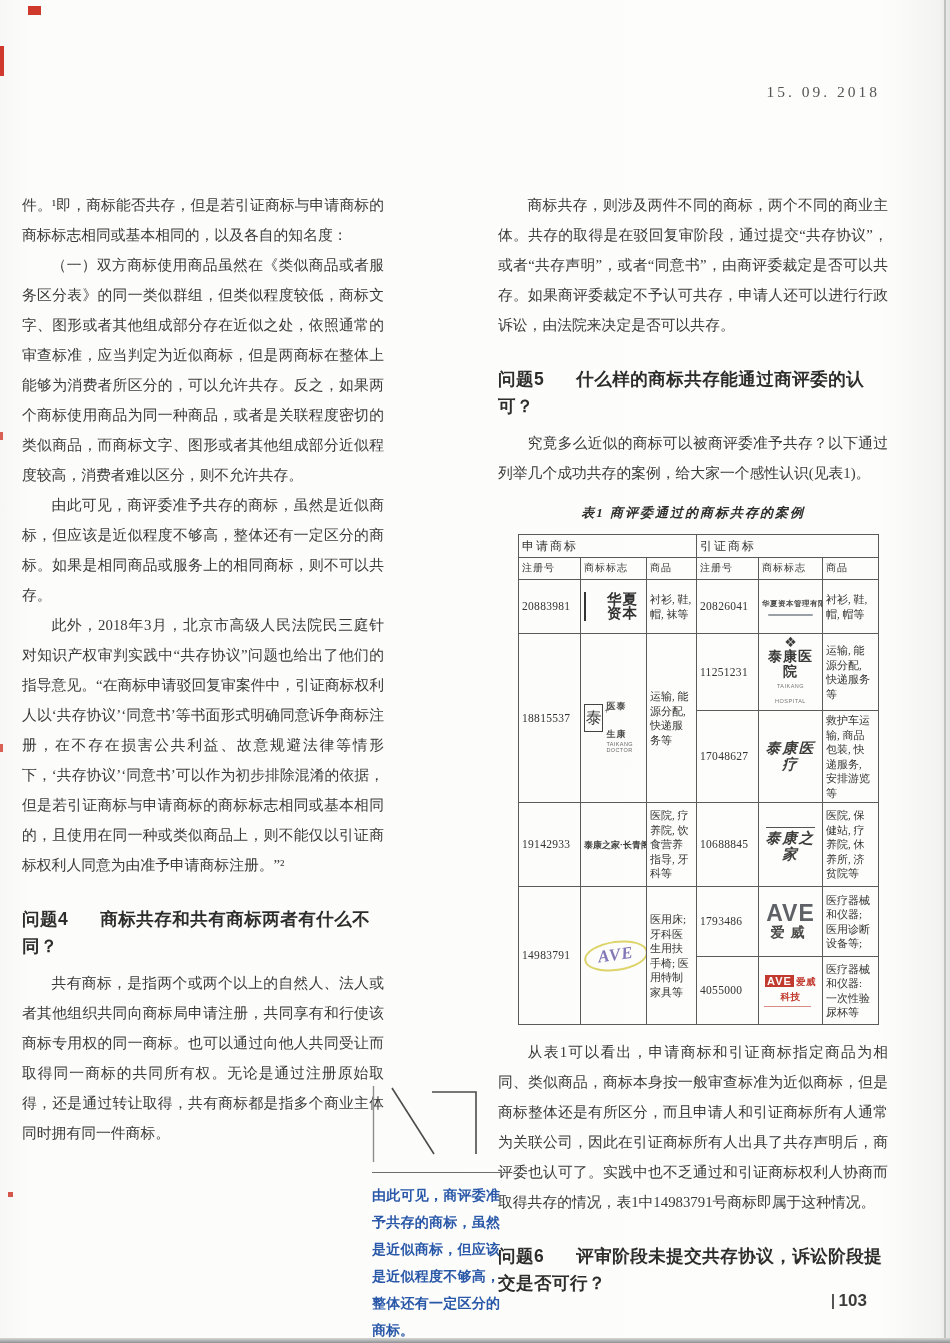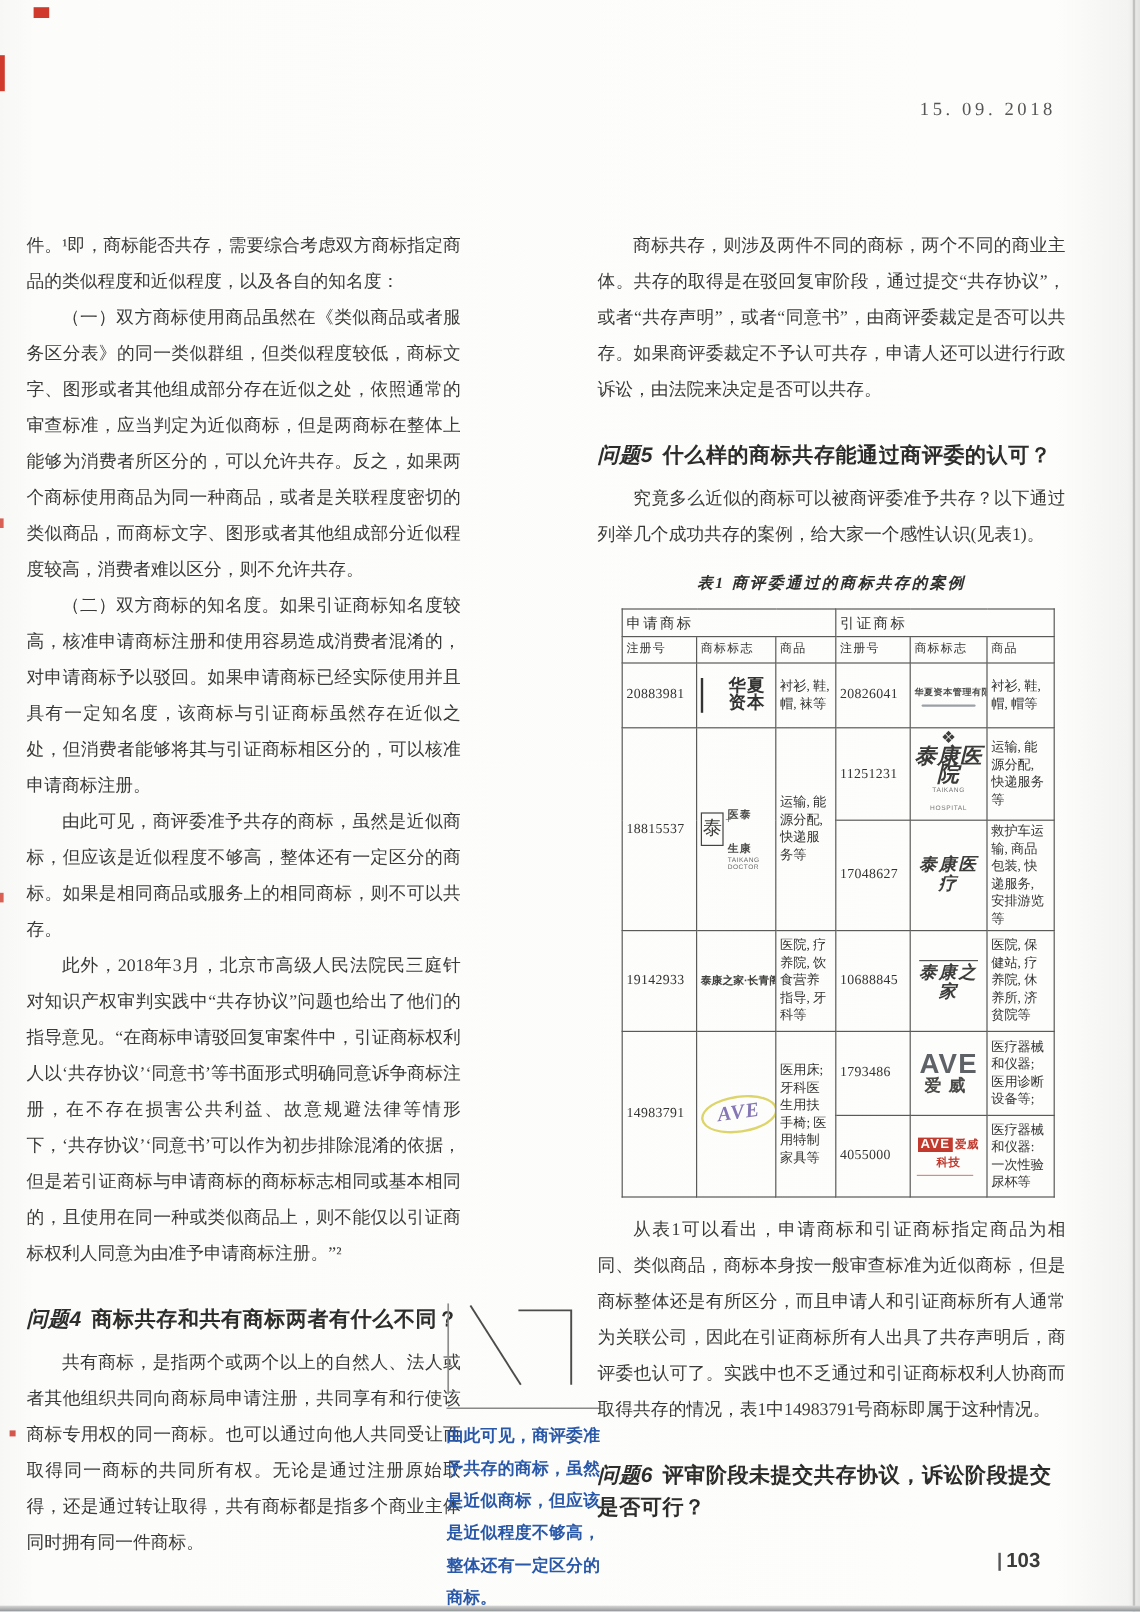--- a/index.html
+++ b/index.html
@@ -18,21 +18,21 @@
   .brand{font-size:16.5px;letter-spacing:1px;}
   .brand sup{font-size:8px;}
   .issue-date{font-size:15.5px;letter-spacing:3px;margin-top:7px;color:#555;text-align:right;}
 
   .col{position:absolute;top:190px;color:#3a3a38;font-size:14.8px;line-height:30px;text-align:justify;}
   .col-left{left:22px;width:362px;}
   .col-right{left:498px;width:390px;}
   p.body{margin:0;text-indent:2em;}
   p.no-indent{text-indent:0;}
   h3.q-head{font-family:"Liberation Sans","DejaVu Sans",sans-serif;font-size:17.5px;color:#2d2d2b;margin:26px 0 8px 0;line-height:27px;text-align:left;letter-spacing:.5px;}
-  h3.q-head .q-label{margin-right:8px;font-style:italic;}
+  h3.q-head .q-label{margin-right:32px;}
 
   
   .gutter-callout{position:absolute;left:372px;top:1086px;width:128px;}
   .callout-rule{border-top:1.6px solid #6d6d6b;margin:2px 0 9px 0;}
   .callout-text{margin:0;font-family:"Liberation Sans","DejaVu Sans",sans-serif;font-weight:bold;font-size:14px;line-height:27px;color:#2a58a8;text-align:justify;}
 
   
   .table-title{font-weight:bold;font-style:italic;font-size:13px;letter-spacing:2px;text-align:center;color:#2f2f2d;margin:10px 0 6px 0;}
   table.coexist{border-collapse:collapse;margin-left:20px;table-layout:fixed;width:360px;font-size:11px;line-height:14.5px;color:#333;border:1.6px solid #4a4a48;}
   table.coexist td,table.coexist th{border:1px solid #5a5a58;padding:2px 3px;vertical-align:middle;font-weight:normal;overflow:hidden;}
@@ -46,21 +46,21 @@
   .logo-hxzb{font-family:"Liberation Sans",sans-serif;font-weight:bold;font-size:14.5px;letter-spacing:1px;border-left:2px solid #333;padding-left:16px;display:inline-block;}
   .logo-hx-co .t{font-family:"Liberation Sans",sans-serif;font-weight:bold;font-size:7.5px;letter-spacing:.5px;color:#4b4b49;white-space:nowrap;}
   .sub-line{height:2px;background:#9aa0a6;margin:2px 6px 0 6px;border-radius:1px;}
   .logo-tk-doc{display:flex;align-items:center;justify-content:center;gap:3px;}
   .tk-square{width:26px;height:26px;border:1.6px solid #444;font-size:16px;line-height:25px;text-align:center;position:relative;color:#3c3c3a;}
   .tk-square .plus{position:absolute;top:-7px;right:-7px;font-size:9px;}
   .tk-txt{text-align:left;}
   .tk-cnline{font-family:"Liberation Sans",sans-serif;font-weight:bold;font-size:9px;line-height:10px;color:#4a4a48;letter-spacing:1px;margin-top:18px;}
   .tk-eng{font-size:5.5px;color:#6a6a68;letter-spacing:.4px;line-height:6px;margin-top:2px;font-family:"Liberation Sans",sans-serif;}
   .logo-tk-hosp .diamond{font-size:14px;color:#3e3e3c;line-height:14px;}
-  .logo-tk-hosp .name{font-size:18px;font-style:italic;font-weight:bold;letter-spacing:1px;color:#3a3a38;}
+  .logo-tk-hosp .name{font-size:14px;font-weight:bold;letter-spacing:1px;color:#3a3a38;}
   .logo-tk-hosp .eng{font-size:5.5px;color:#777;letter-spacing:.5px;font-family:"Liberation Sans",sans-serif;}
   .logo-script{font-size:14.5px;font-style:italic;font-weight:bold;letter-spacing:2px;color:#3c3c3a;}
   .logo-tk-home .bar{height:1.4px;background:#555;margin:0 4px 3px 4px;}
   .logo-small-bold{font-family:"Liberation Sans",sans-serif;font-weight:bold;font-size:9px;letter-spacing:0;color:#3f3f3d;white-space:nowrap;}
   .logo-ave-script{display:inline-block;border:2px solid #ddd46a;border-radius:50%;padding:5px 12px;transform:rotate(-8deg);}
   .logo-ave-script span{font-style:italic;font-weight:bold;font-size:17px;color:#8577b5;letter-spacing:1px;font-family:"Liberation Serif",serif;}
   .logo-ave-block .blk{font-family:"Liberation Sans",sans-serif;font-weight:bold;font-size:23px;line-height:20px;letter-spacing:1px;color:#5e6266;}
   .logo-ave-block .cn{display:block;font-size:14px;font-weight:bold;letter-spacing:6px;color:#4a4a48;margin-top:1px;}
   .logo-ave-red{color:#c23a2e;}
   .logo-ave-red .blk{font-family:"Liberation Sans",sans-serif;font-weight:bold;font-size:11px;background:#c23a2e;color:#fcfcfb;padding:0 2px;letter-spacing:1px;}
@@ -79,23 +79,22 @@
   <div class="scan-mark m2"></div>
   <div class="scan-mark m3"></div>
   <div class="scan-mark m4"></div>
   <div class="scan-mark m5"></div>
 
   <header>
     <div class="issue-date">15. 09. 2018</div>
   </header>
 
   <div class="col col-left">
-    <p class="body no-indent">件。¹即，商标能否共存，需要综合考虑双方商标指定商品的类似程度和近似程度，以及各自的知名度：</p>
+    <p class="body no-indent">件。¹即，商标能否共存，但是若引证商标与申请商标的商标标志相同或基本相同的，以及各自的知名度：</p>
     <p class="body">（一）双方商标使用商品虽然在《类似商品或者服务区分表》的同一类似群组，但类似程度较低，商标文字、图形或者其他组成部分存在近似之处，依照通常的审查标准，应当判定为近似商标，但是两商标在整体上能够为消费者所区分的，可以允许共存。反之，如果两个商标使用商品为同一种商品，或者是关联程度密切的类似商品，而商标文字、图形或者其他组成部分近似程度较高，消费者难以区分，则不允许共存。</p>
-    <p class="body">（二）双方商标的知名度。如果引证商标知名度较高，核准申请商标注册和使用容易造成消费者混淆的，对申请商标予以驳回。如果申请商标已经实际使用并且具有一定知名度，该商标与引证商标虽然存在近似之处，但消费者能够将其与引证商标相区分的，可以核准申请商标注册。</p>
     <p class="body">由此可见，商评委准予共存的商标，虽然是近似商标，但应该是近似程度不够高，整体还有一定区分的商标。如果是相同商品或服务上的相同商标，则不可以共存。</p>
     <p class="body">此外，2018年3月，北京市高级人民法院民三庭针对知识产权审判实践中“共存协议”问题也给出了他们的指导意见。“在商标申请驳回复审案件中，引证商标权利人以‘共存协议’‘同意书’等书面形式明确同意诉争商标注册，在不存在损害公共利益、故意规避法律等情形下，‘共存协议’‘同意书’可以作为初步排除混淆的依据，但是若引证商标与申请商标的商标标志相同或基本相同的，且使用在同一种或类似商品上，则不能仅以引证商标权利人同意为由准予申请商标注册。”²</p>
     <h3 class="q-head"><span class="q-label">问题4</span><span>商标共存和共有商标两者有什么不同？</span></h3>
     <p class="body">共有商标，是指两个或两个以上的自然人、法人或者其他组织共同向商标局申请注册，共同享有和行使该商标专用权的同一商标。也可以通过向他人共同受让而取得同一商标的共同所有权。无论是通过注册原始取得，还是通过转让取得，共有商标都是指多个商业主体同时拥有同一件商标。</p>
   </div>
 
   <div class="gutter-callout">
     <svg width="128" height="80" viewBox="0 0 128 80">
       <line x1="1.5" y1="0" x2="1.5" y2="76" stroke="#8d8d8b" stroke-width="1.4"></line>
       <line x1="20" y1="2" x2="62" y2="68" stroke="#4c4c4a" stroke-width="1.6"></line>

